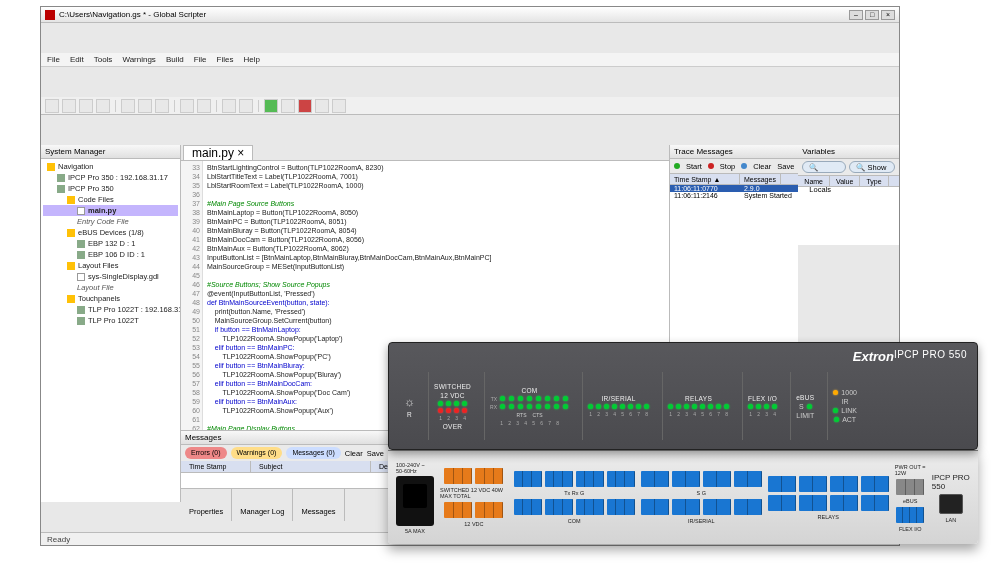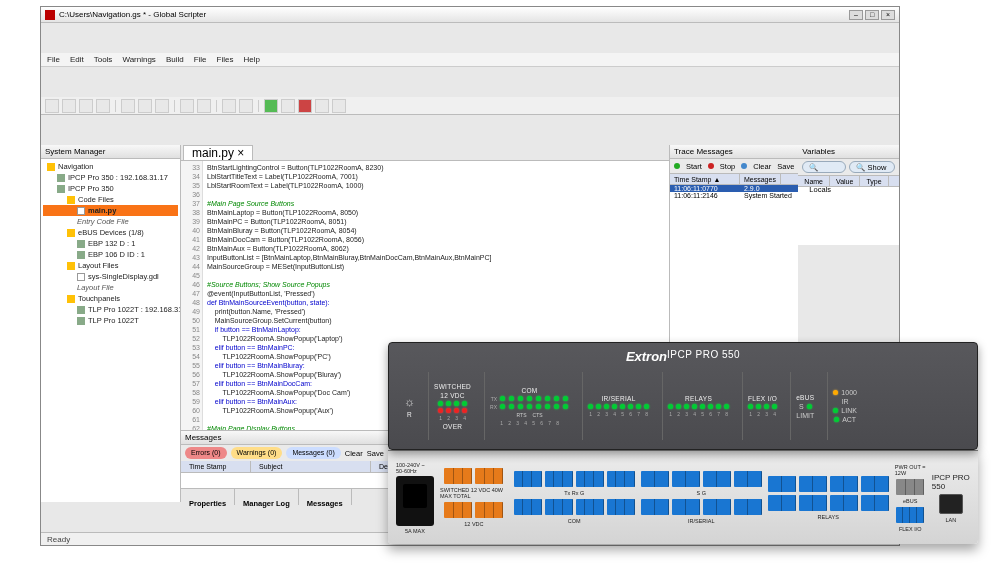--- a/index.html
+++ b/index.html
@@ -20,21 +20,21 @@
 
 .main-area { flex: 1; display: flex; min-height: 0; }
 .left-panel { width: 140px; background: #fff; border-right: 1px solid #bbb; display: flex; flex-direction: column; }
 .panel-header { height: 14px; background: linear-gradient(#f8f8f8,#e0e0e0); font-size: 8px; padding: 0 4px; line-height: 14px; border-bottom: 1px solid #bbb; }
 .tree { flex: 1; padding: 2px; font-size: 7.5px; line-height: 11px; overflow: hidden; }
 .tree-item { padding-left: 4px; white-space: nowrap; color: #222; }
 .tree-item.lvl1 { padding-left: 14px; }
 .tree-item.lvl2 { padding-left: 24px; }
 .tree-item.lvl3 { padding-left: 34px; }
 .tree-item .tico { display: inline-block; width: 8px; height: 8px; background: #ffc107; margin-right: 3px; vertical-align: middle; }
-.tree-item.sel { background: #f97316; }
+.tree-item.sel { background: #c4b5fd; }
 .tree-item .fico { background: #fff; border: 1px solid #999; }
 .tree-item .dico { background: #8a8; }
 
 .editor-panel { flex: 1; display: flex; flex-direction: column; background: #fff; }
 .tab-row { height: 16px; background: #e8e8e8; display: flex; border-bottom: 1px solid #bbb; }
 .tab { padding: 0 8px; height: 15px; background: #fff; border: 1px solid #bbb; border-bottom: none; font-size: 12px; line-height: 15px; margin-left: 2px; }
 .code-area { flex: 1; display: flex; font-family: Consolas, monospace; font-size: 7px; line-height: 9px; overflow: hidden; background: #fff; }
 .gutter { width: 22px; background: #f4f4f4; color: #888; text-align: right; padding: 2px 2px 0 0; border-right: 1px solid #ddd; }
 .gutter div { height: 9px; }
 .code-content { flex: 1; padding: 2px 4px; white-space: pre; color: #222; overflow: hidden; }
@@ -63,27 +63,27 @@
 .bottom-panel { height: 58px; background: #fff; border-top: 1px solid #bbb; display: flex; flex-direction: column; }
 .msg-tb { height: 16px; background: #eaeaea; display: flex; align-items: center; gap: 4px; padding: 0 4px; font-size: 7.5px; }
 .badge { border-radius: 7px; padding: 0 6px; height: 12px; line-height: 12px; font-size: 7px; }
 .badge.err { background: #e88; }
 .badge.warn { background: #fd8; }
 .badge.info { background: #cdf; }
 .msg-head { height: 12px; background: #d8dff0; display: flex; font-size: 7px; border-bottom: 1px solid #bbb; }
 .msg-head div { padding: 0 8px; border-right: 1px solid #bbb; line-height: 12px; }
 .msg-body { flex: 1; background: #fff; }
 .bottom-tabs { height: 14px; background: #e8e8e8; display: flex; font-size: 7.5px; border-top: 1px solid #bbb; }
-.bottom-tabs div { padding: 8px 8px; border-right: 1px solid #bbb; line-height: 14px; font-weight: bold; }
+.bottom-tabs div { padding: 16px 8px; border-right: 1px solid #bbb; line-height: 14px; }
 .statusbar { height: 13px; background: #f0f0f0; border-top: 1px solid #bbb; font-size: 8px; padding: 0 6px; line-height: 13px; color: #444; }
 
 
 .device { position: absolute; left: 388px; top: 342px; width: 590px; }
 .device-front { height: 108px; background: linear-gradient(#58585c,#4a4a4e); border-radius: 4px; border: 1px solid #222; padding: 6px 10px; color: #ccc; font-size: 7px; display: flex; flex-direction: column; box-shadow: 0 4px 10px rgba(0,0,0,.4); position: relative; }
-.device-front .top-row { display: flex; justify-content: center; align-items: flex-start; height: 20px; }
+.device-front .top-row { display: flex; justify-content: flex-end; align-items: flex-start; height: 20px; }
 .logo { font-weight: bold; font-size: 13px; color: #fff; font-style: italic; }
 .model { font-size: 10px; color: #fff; letter-spacing: .5px; }
 .front-grid { flex: 1; display: flex; gap: 8px; align-items: center; }
 .section { display: flex; flex-direction: column; align-items: center; gap: 2px; border-left: 1px solid #666; padding: 0 5px; height: 68px; justify-content: center; }
 .section:first-child { border-left: none; }
 .sec-label { font-size: 6.5px; color: #eee; letter-spacing: .3px; }
 .led-row { display: flex; gap: 3px; }
 .led { width: 5px; height: 5px; border-radius: 50%; background: #0c3; box-shadow: 0 0 2px #0f4; }
 .led.amber { background: #fa0; box-shadow: 0 0 2px #fb3; }
 .led.red { background: #e22; box-shadow: 0 0 2px #f44; }

